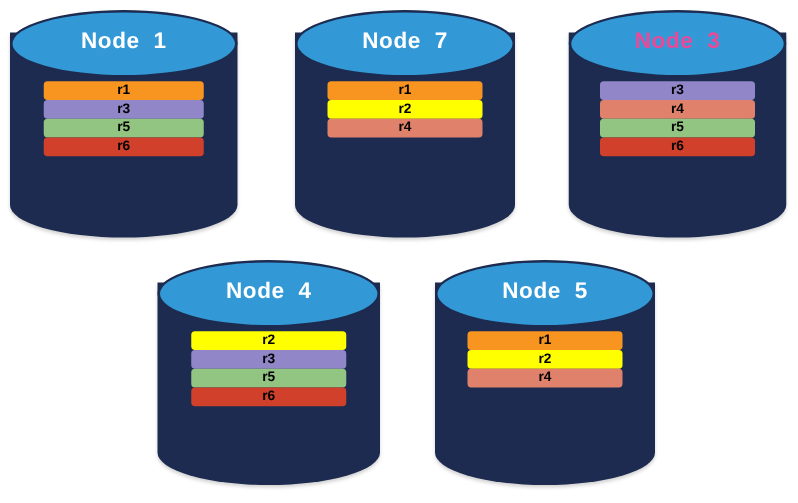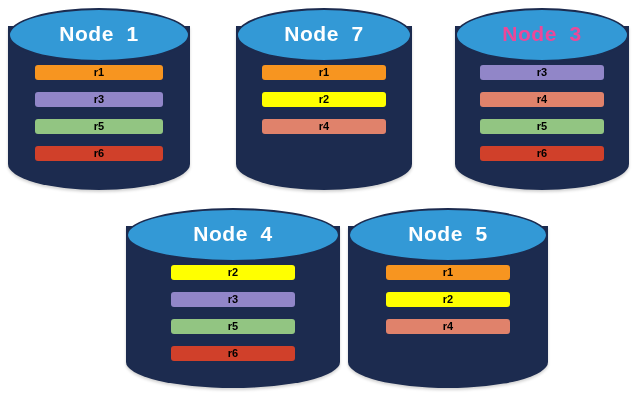--- a/index.html
+++ b/index.html
@@ -53,42 +53,42 @@
     box-sizing: border-box;
   }
 
   .node-title {
     position: absolute;
     left: 0;
     right: 0;
     top: 14px;
     text-align: center;
     color: #ffffff;
-    font-size: 21px;
+    font-size: 18px;
     font-weight: bold;
     letter-spacing: 0.5px;
     white-space: pre;
     z-index: 4;
   }
 
   .records {
     position: absolute;
     left: 0;
     right: 0;
     top: 57px;
     z-index: 3;
     display: flex;
     flex-direction: column;
     align-items: center;
   }
 
   .record {
     height: 15px;
     border-radius: 3px;
-    margin-bottom: 12px;
+    margin-bottom: 0;
     display: flex;
     align-items: center;
     justify-content: center;
     color: #000000;
     font-size: 11px;
     font-weight: bold;
     line-height: 1;
     box-sizing: border-box;
   }
 </style>
@@ -121,32 +121,32 @@
       <div class="cyl-body" style="background: rgb(28, 43, 79);"></div>
       <div class="cyl-top" style="background: rgb(51, 153, 214); border-color: rgb(28, 43, 79);"></div>
       <div class="node-title" style="color: #ec4899;">Node  3</div>
       <div class="records">
         <div class="record" style="background: rgb(145, 134, 200); width: 124px; color: rgb(0, 0, 0);">r3</div>
         <div class="record" style="background: rgb(224, 130, 107); width: 124px; color: rgb(0, 0, 0);">r4</div>
         <div class="record" style="background: rgb(146, 197, 130); width: 124px; color: rgb(0, 0, 0);">r5</div>
         <div class="record" style="background: rgb(208, 64, 42); width: 124px; color: rgb(0, 0, 0);">r6</div>
       </div>
     </div>
-    <div class="node" style="left: 126px; top: 208px; width: 214px; height: 180px;">
+    <div class="node" style="left: 126px; top: 208px; width: 178px; height: 180px;">
       <div class="cyl-body" style="background: rgb(28, 43, 79);"></div>
       <div class="cyl-top" style="background: rgb(51, 153, 214); border-color: rgb(28, 43, 79);"></div>
       <div class="node-title" style="color: rgb(255, 255, 255);">Node  4</div>
       <div class="records">
         <div class="record" style="background: rgb(255, 255, 0); width: 124px; color: rgb(0, 0, 0);">r2</div>
         <div class="record" style="background: rgb(145, 134, 200); width: 124px; color: rgb(0, 0, 0);">r3</div>
         <div class="record" style="background: rgb(146, 197, 130); width: 124px; color: rgb(0, 0, 0);">r5</div>
         <div class="record" style="background: rgb(208, 64, 42); width: 124px; color: rgb(0, 0, 0);">r6</div>
       </div>
     </div>
-    <div class="node" style="left: 348px; top: 208px; width: 176px; height: 180px; padding-left: 24px;">
+    <div class="node" style="left: 348px; top: 208px; width: 176px; height: 180px;">
       <div class="cyl-body" style="background: rgb(28, 43, 79);"></div>
       <div class="cyl-top" style="background: rgb(51, 153, 214); border-color: rgb(28, 43, 79);"></div>
       <div class="node-title" style="color: rgb(255, 255, 255);">Node  5</div>
       <div class="records">
         <div class="record" style="background: rgb(247, 149, 32); width: 124px; color: rgb(0, 0, 0);">r1</div>
         <div class="record" style="background: rgb(255, 255, 0); width: 124px; color: rgb(0, 0, 0);">r2</div>
         <div class="record" style="background: rgb(224, 130, 107); width: 124px; color: rgb(0, 0, 0);">r4</div>
       </div>
     </div>
   </div>

